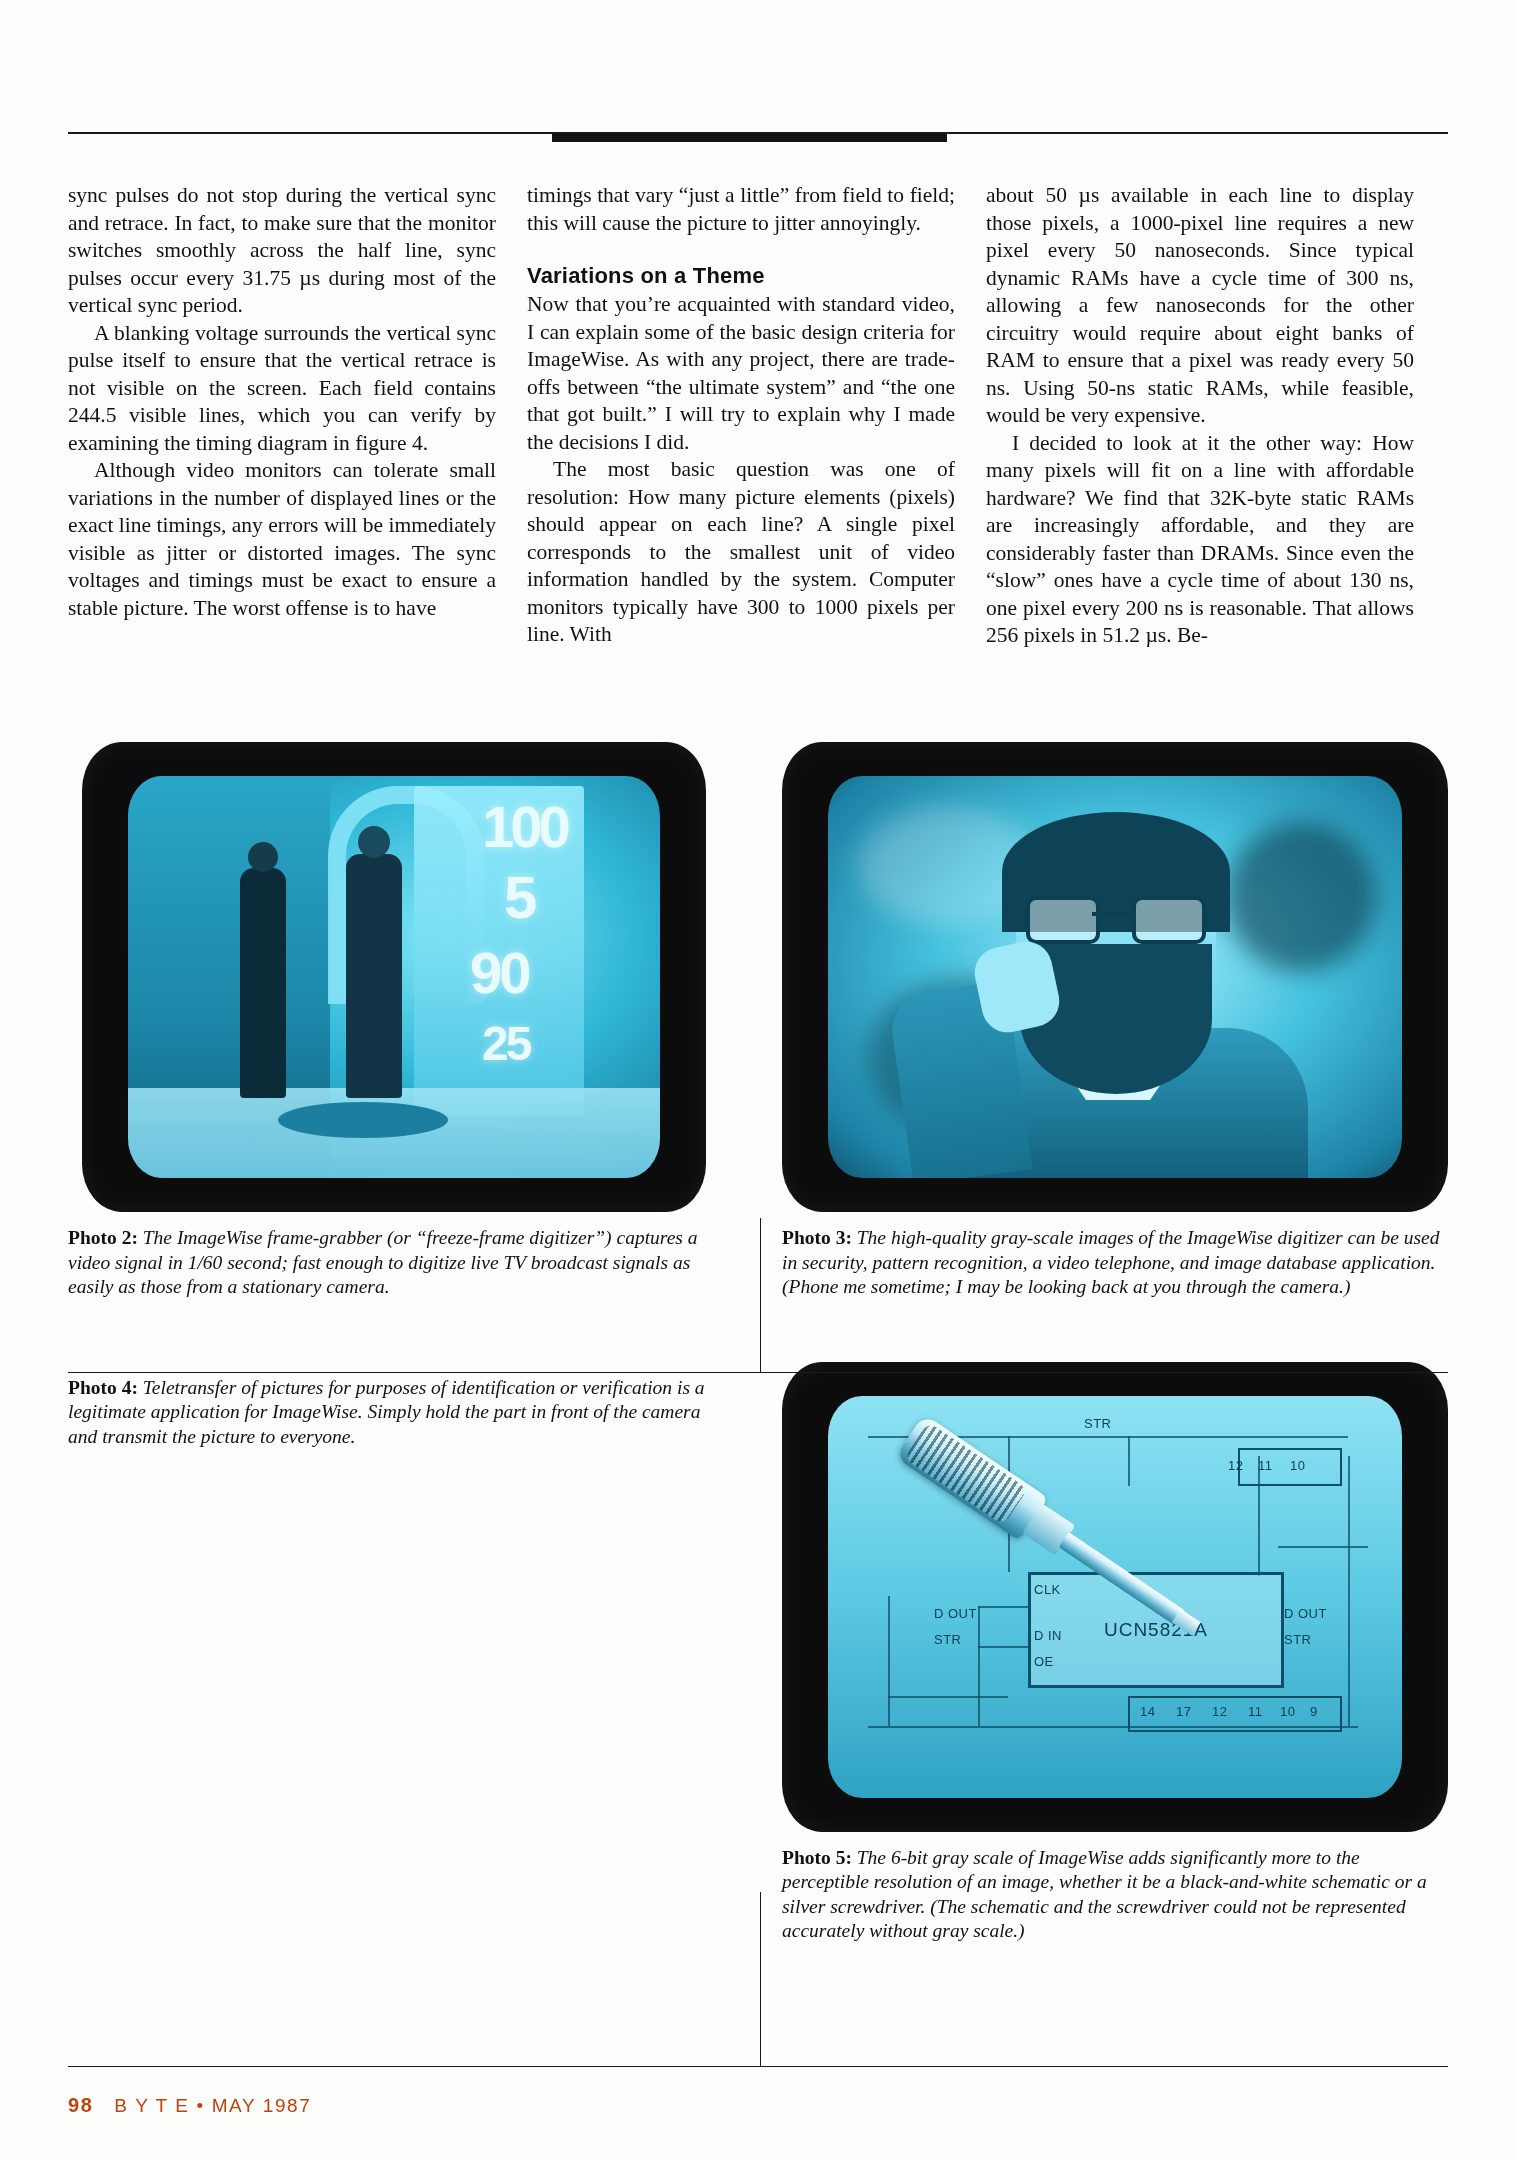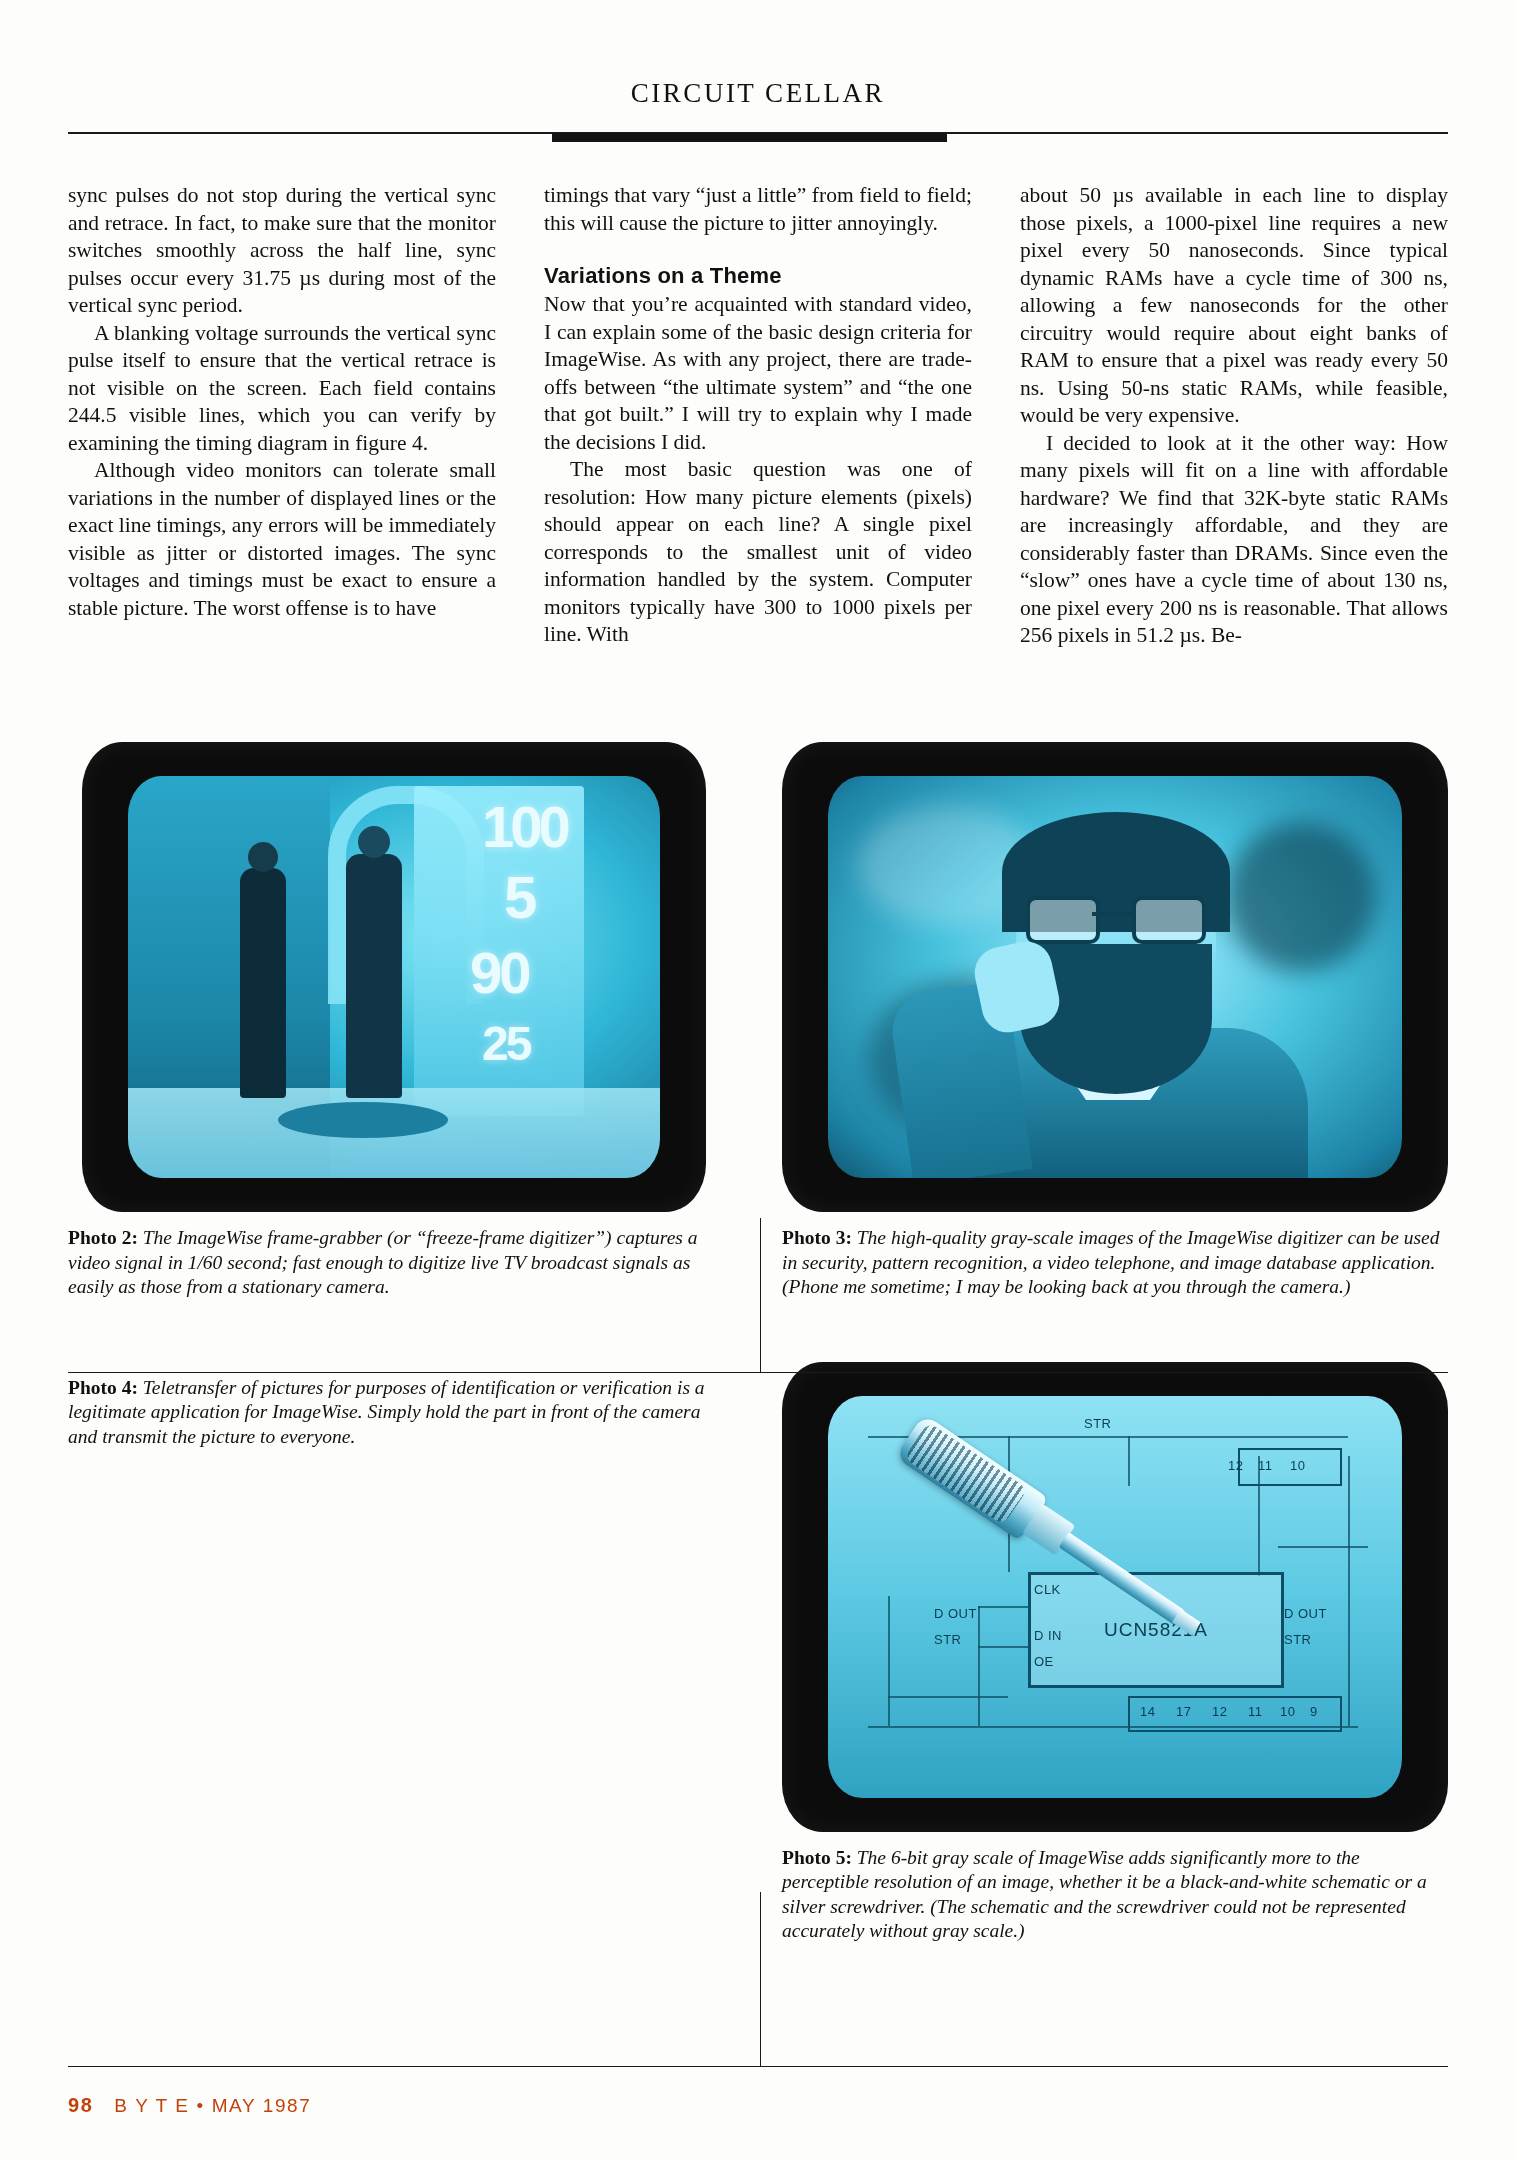--- a/index.html
+++ b/index.html
@@ -51,21 +51,21 @@
     background: #141414;
   }
 
   
   .cols {
     position: absolute;
     left: 68px;
     top: 182px;
     width: 1380px;
     display: flex;
-    gap: 48px;
+    gap: 31px;
   }
   .col {
     width: 428px;
   }
   .col p {
     margin: 0;
     font-size: 21.5px;
     line-height: 27.5px;
     text-align: justify;
     text-indent: 26px;
@@ -401,21 +401,20 @@
     letter-spacing: 1.6px;
     color: #c2410c;
   }
   .footer .pg { font-weight: bold; margin-right: 14px; font-size: 20px;}
 </style>
 </head>
 <body>
 
 <div class="page">
 
-  <div class="running-head">CIRCUIT CELLAR</div>
   <div class="rule-top"></div>
   <div class="rule-accent"></div>
 
   <div class="cols">
 
     <div class="col">
       <p class="first">sync pulses do not stop during the vertical sync and retrace. In fact, to make sure that the monitor switches smoothly across the half line, sync pulses occur every 31.75 µs during most of the vertical sync period.</p>
       <p>A blanking voltage surrounds the vertical sync pulse itself to ensure that the vertical retrace is not visible on the screen. Each field contains 244.5 visible lines, which you can verify by examining the timing diagram in figure 4.</p>
       <p>Although video monitors can tolerate small variations in the number of displayed lines or the exact line timings, any errors will be immediately visible as jitter or distorted images. The sync voltages and timings must be exact to ensure a stable picture. The worst offense is to have</p>
     </div>

